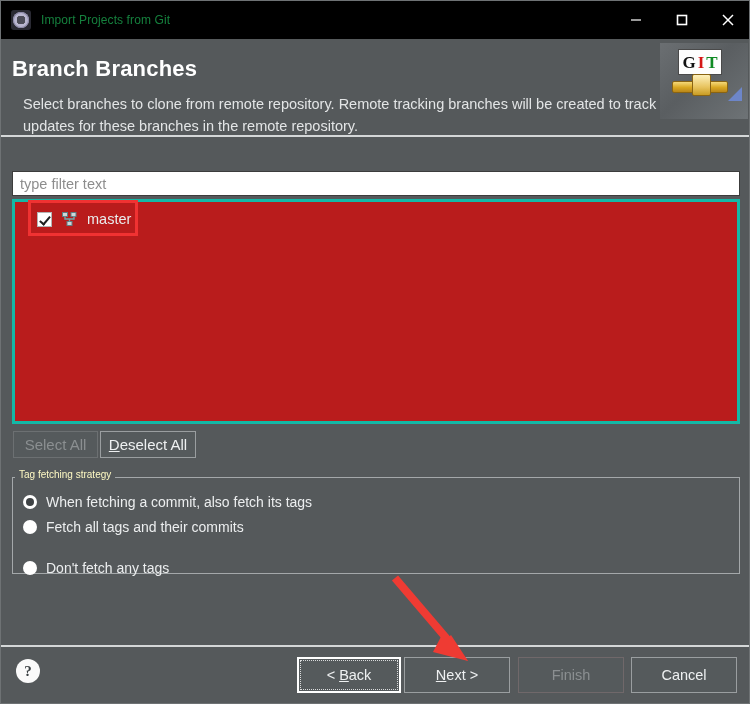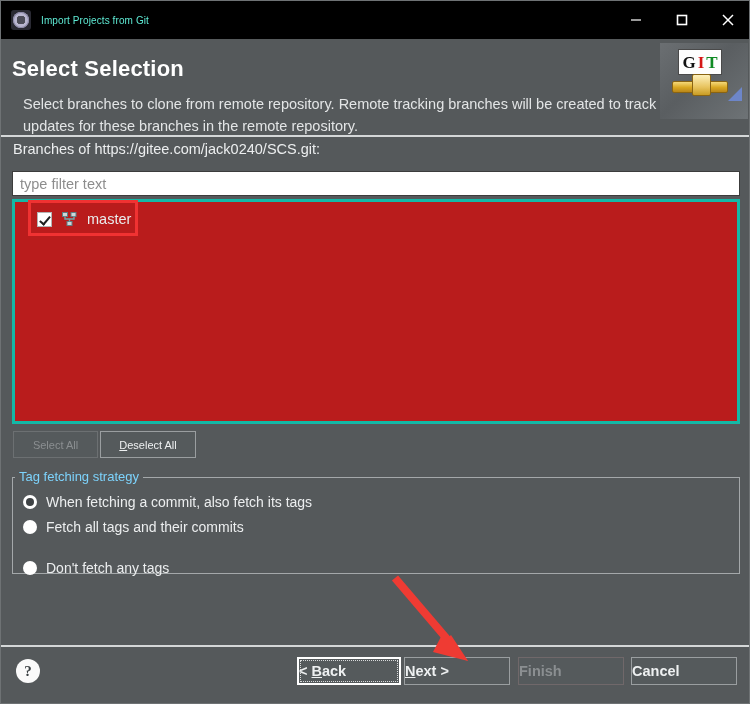--- a/index.html
+++ b/index.html
@@ -39,22 +39,22 @@
     background: radial-gradient(circle at 50% 50%, #55555e 0 38%, #b9b6cf 40% 100%);
     box-shadow: 0 0 0 1px #8a87a6 inset;
   }
   .title-icon .gear::after {
     content: "";
     position: absolute; left: 4px; top: 4px;
     width: 8px; height: 8px; border-radius: 50%;
     background: #4c4c58;
   }
   .title-text {
-    color: #5eead4;
-    font-size: 10px;
+    color: #15803d;
+    font-size: 12px;
     letter-spacing: .1px;
     white-space: nowrap;
   }
   .win-controls {
     position: absolute; right: 0; top: 0;
     height: 38px; display: flex; align-items: stretch;
   }
   .win-btn {
     width: 46px; height: 38px;
     display: flex; align-items: center; justify-content: center;
@@ -182,21 +182,21 @@
     pointer-events: none;
   }
 
   
   .btn {
     position: absolute;
     height: 27px;
     background: #555a5c;
     border: 1px solid #9a9ea0;
     color: #eef0f1;
-    font-size: 11px;
+    font-size: 15px;
     display: flex; align-items: center; justify-content: center;
     white-space: nowrap;
     text-align: right;
   }
   .btn.disabled {
     color: #8b8f91;
     border-color: #6c7072;
   }
   .btn u { text-decoration: underline; }
   #select-all { left: 12px; top: 430px; width: 85px; }
@@ -205,21 +205,21 @@
   
   .group {
     position: absolute; left: 11px; top: 476px;
     width: 728px; height: 97px;
     border: 1px solid #a4a8aa;
   }
   .group-title {
     position: absolute; left: 14px; top: 468px;
     background: #55595b;
     padding: 0 4px;
-    font-size: 13px; color: #7dd3fc;
+    font-size: 10px; color: #fef9c3;
   }
   .radio-row {
     position: absolute; left: 22px;
     display: flex; align-items: center; gap: 9px;
     font-size: 14px; color: #eceeef; white-space: nowrap;
   }
   #radio-1 { top: 493px; }
   #radio-2 { top: 518px; }
   #radio-3 { top: 543px; margin-top: 16px; }
   .radio {
@@ -248,28 +248,27 @@
   .help-icon {
     position: absolute; left: 15px; top: 658px;
     width: 24px; height: 24px; border-radius: 50%;
     background: #fafafa;
     display: flex; align-items: center; justify-content: center;
     color: #3a4043; font-size: 15px; font-weight: bold;
     font-family: "Liberation Serif", serif;
   }
   .fbtn {
     position: absolute; top: 656px;
-    height: 28px;
+    height: 36px;
     background: #555a5c;
     border: 1px solid #9a9ea0;
     color: #eef0f1;
     font-size: 14.5px;
-    display: flex; align-items: center; justify-content: flex-start;
+    display: flex; align-items: center; justify-content: center;
     white-space: nowrap;
-    font-weight: bold;
   }
   .fbtn u { text-decoration: underline; }
   #btn-back {
     left: 296px; width: 104px;
     border: 2px solid #ffffff;
     outline: none;
   }
   #btn-back .focus-rect {
     position: absolute; left: 1px; top: 1px; right: 1px; bottom: 1px;
     border: 1px dotted #d8dadb;
@@ -322,35 +321,34 @@
       <div class="win-btn">
         <svg width="16" height="16" viewBox="0 0 16 16">
             <line x1="3" y1="3" x2="13" y2="13" stroke="#ffffff" stroke-width="1.5"></line>
             <line x1="13" y1="3" x2="3" y2="13" stroke="#ffffff" stroke-width="1.5"></line>
           </svg>
       </div>
     </div>
   </div>
 
   <div class="header">
-    <div class="header-title">Select Selection</div>
+    <div class="header-title">Branch Branches</div>
     <div class="header-desc">Select branches to clone from remote repository. Remote tracking branches will be created to track updates for these branches in the remote repository.</div>
     <div class="git-logo">
       <div class="git-plate">
         <span class="git-g">G</span>
           <span class="git-i">I</span>
           <span class="git-t">T</span>
       </div>
       <div class="git-pipe"></div>
       <div class="git-tri"></div>
     </div>
   </div>
   <div class="header-sep"></div>
 
-  <div class="branches-label">Branches of https://gitee.com/jack0240/SCS.git:</div>
 
   <input class="filter-input" type="text" placeholder="type filter text" style="">
 
   <div class="branch-list">
     <div class="branch-row">
       <span class="chk"></span>
       <span class="branch-icon">
         <svg width="17" height="16" viewBox="0 0 17 16">
           <rect x="1.5" y="1.5" width="5" height="4" fill="#cfd6d8" stroke="#5d7f85" stroke-width="1"></rect>
           <rect x="10" y="1.5" width="5" height="4" fill="#cfd6d8" stroke="#5d7f85" stroke-width="1"></rect>

